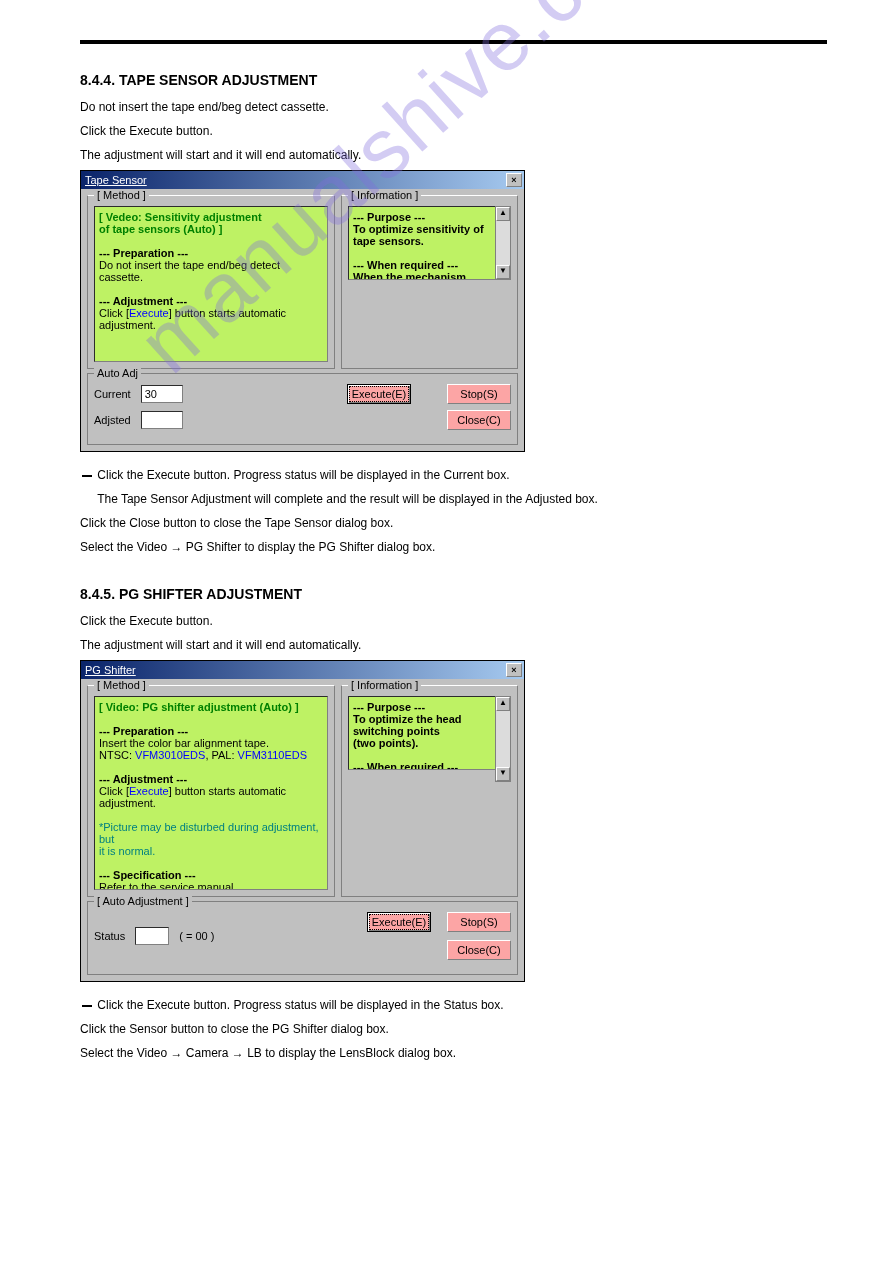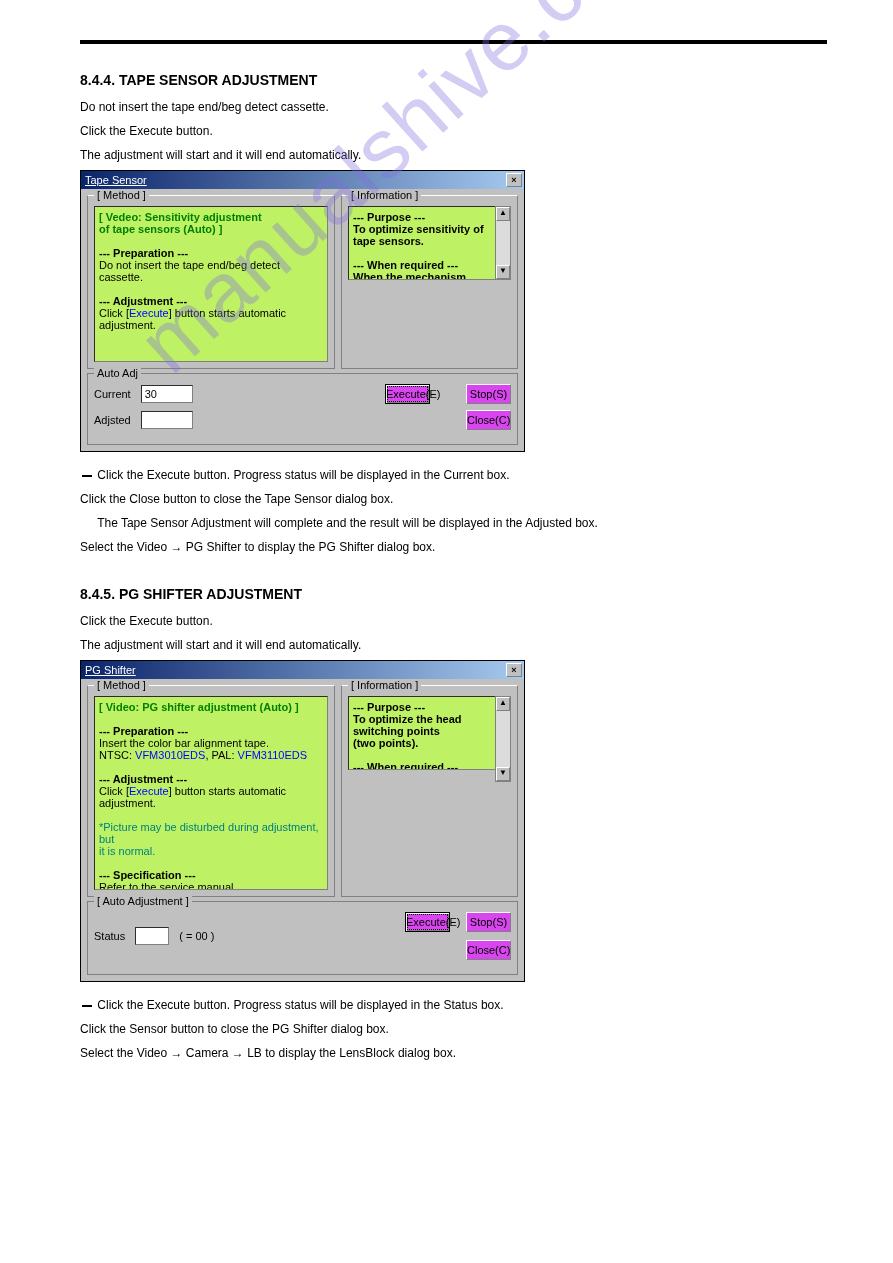--- a/index.html
+++ b/index.html
@@ -58,24 +58,24 @@
   .info  { flex: 1; position: relative; }
   .info-inner { height: 74px !important; font-weight: bold; }
   .scroll { position:absolute; right:6px; top:10px; width:16px; height:74px; background:#dcdcdc; border:1px solid #808080; display:flex; flex-direction:column; justify-content:space-between; }
   .sc-btn { height:14px; background:#c0c0c0; border:1px solid #fff; border-right-color:#808080; border-bottom-color:#808080; font-size:8px; text-align:center; color:#000; }
   .green { color: #008000; font-weight: bold; }
   .blue  { color: #0000ff; }
   .teal  { color: #008080; }
 
   .autoadj { border:1px solid #808080; position:relative; padding:10px 6px 8px; }
   .autoadj .lbl { color:#000; font-size:11px; }
-  .tbox { width:52px; height:18px; border:1px inset #808080; background:#fff; font-size:11px; padding:1px 3px; }
+  .tbox { width:42px; height:18px; border:1px inset #808080; background:#fff; font-size:11px; padding:1px 3px; }
   .wbtn {
-    width: 45px; height: 20px;
-    background: #d946ef;
+    width: 64px; height: 20px;
+    background: #fca5a5;
     border: 1px solid #808080;
     border-top-color:#fff; border-left-color:#fff;
     font-size: 11px; color:#000;
     text-align:center; line-height:18px;
   }
   .wbtn.focus { outline:1px dotted #000; outline-offset:-3px; border:1px solid #000; box-shadow: inset 1px 1px 0 #fff, inset -1px -1px 0 #808080;}
   .autoadj-row { display:flex; align-items:center; gap:10px; margin-bottom:6px; }
 
   .autoadj2 .autoadj-row { align-items: center; }
 
@@ -165,25 +165,25 @@
           <div class="wbtn">Close(C)</div>
         </div>
       </div>
     </div>
   </div>
 
   <div class="p">
     <span class="dash"></span>
     <span>Click the Execute button.  Progress status will be displayed in the Current box.</span>
   </div>
-  <div class="p">Click the Close button to close the Tape Sensor dialog box.</div>
   <div class="p">
     <span class="dash" style="visibility:hidden"></span>
     <span>The Tape Sensor Adjustment will complete and the result will be displayed in the Adjusted box.</span>
   </div>
+  <div class="p">Click the Close button to close the Tape Sensor dialog box.</div>
   <div class="p">Select the Video → PG Shifter to display the PG Shifter dialog box.</div>
 
   <br>
 
   
   <div class="section-title">8.4.5. PG SHIFTER ADJUSTMENT</div>
   <div class="p">Click the Execute button.</div>
   <div class="p">The adjustment will start and it will end automatically.</div>
 
   

